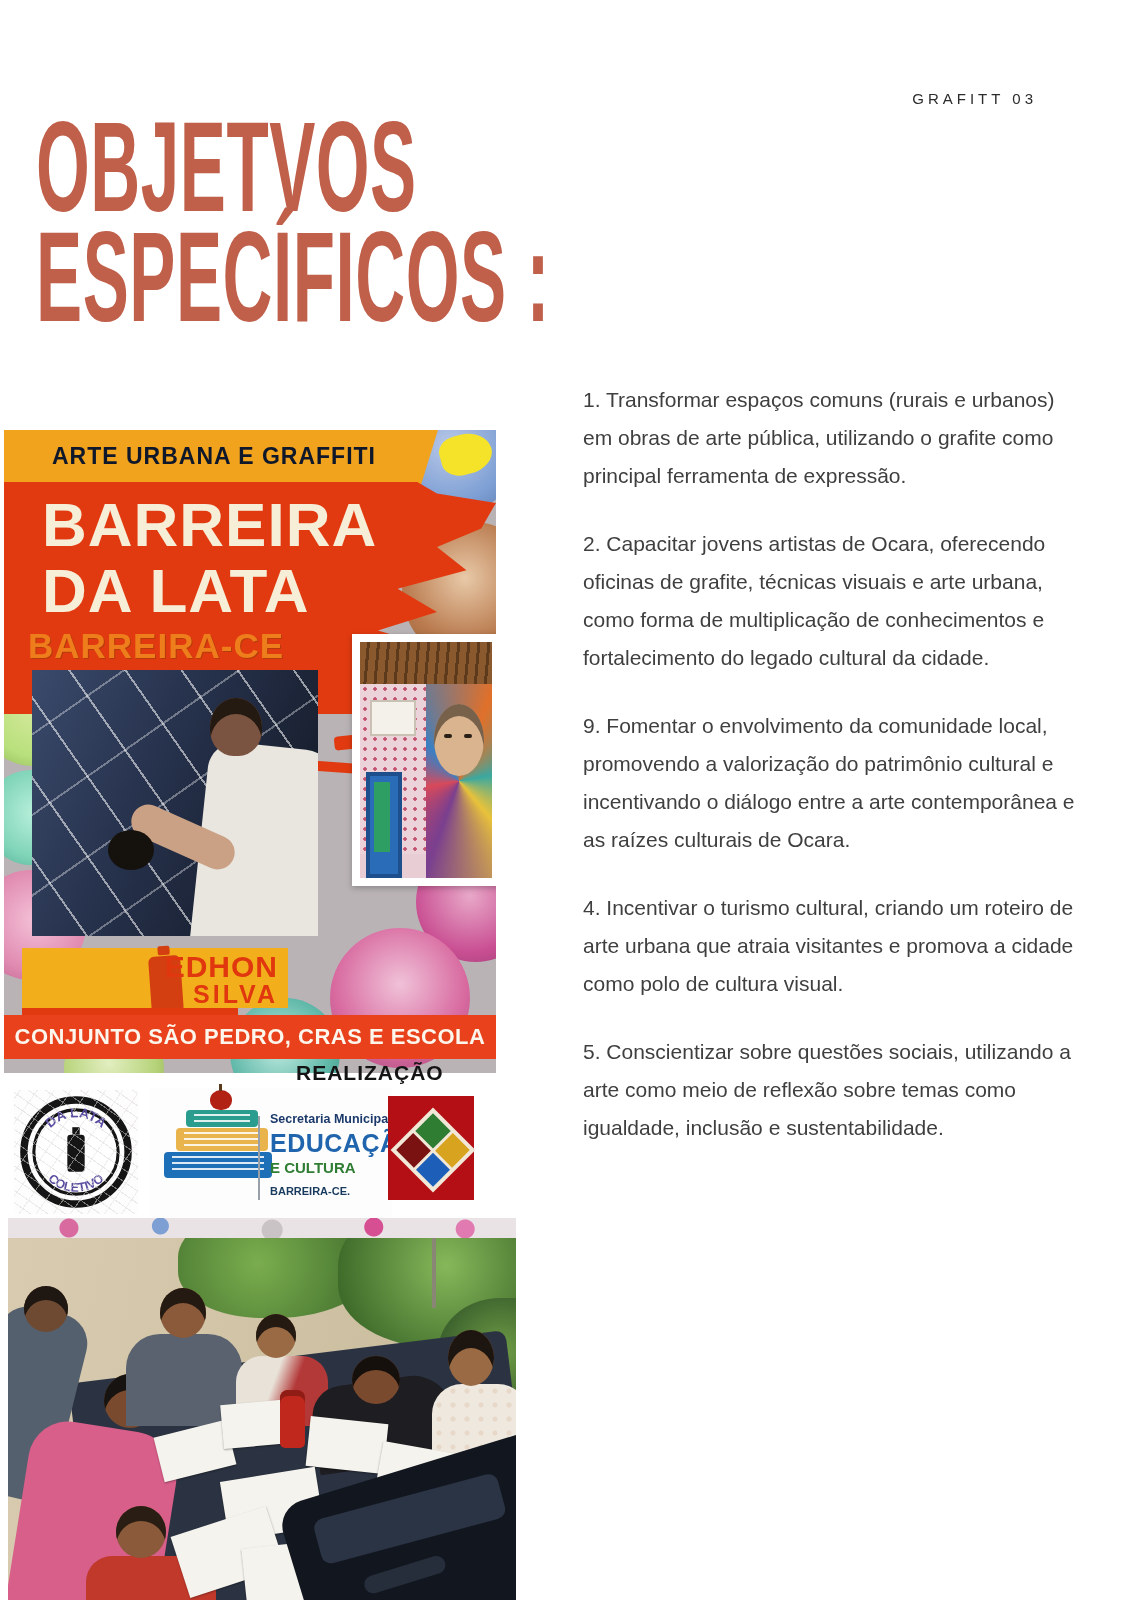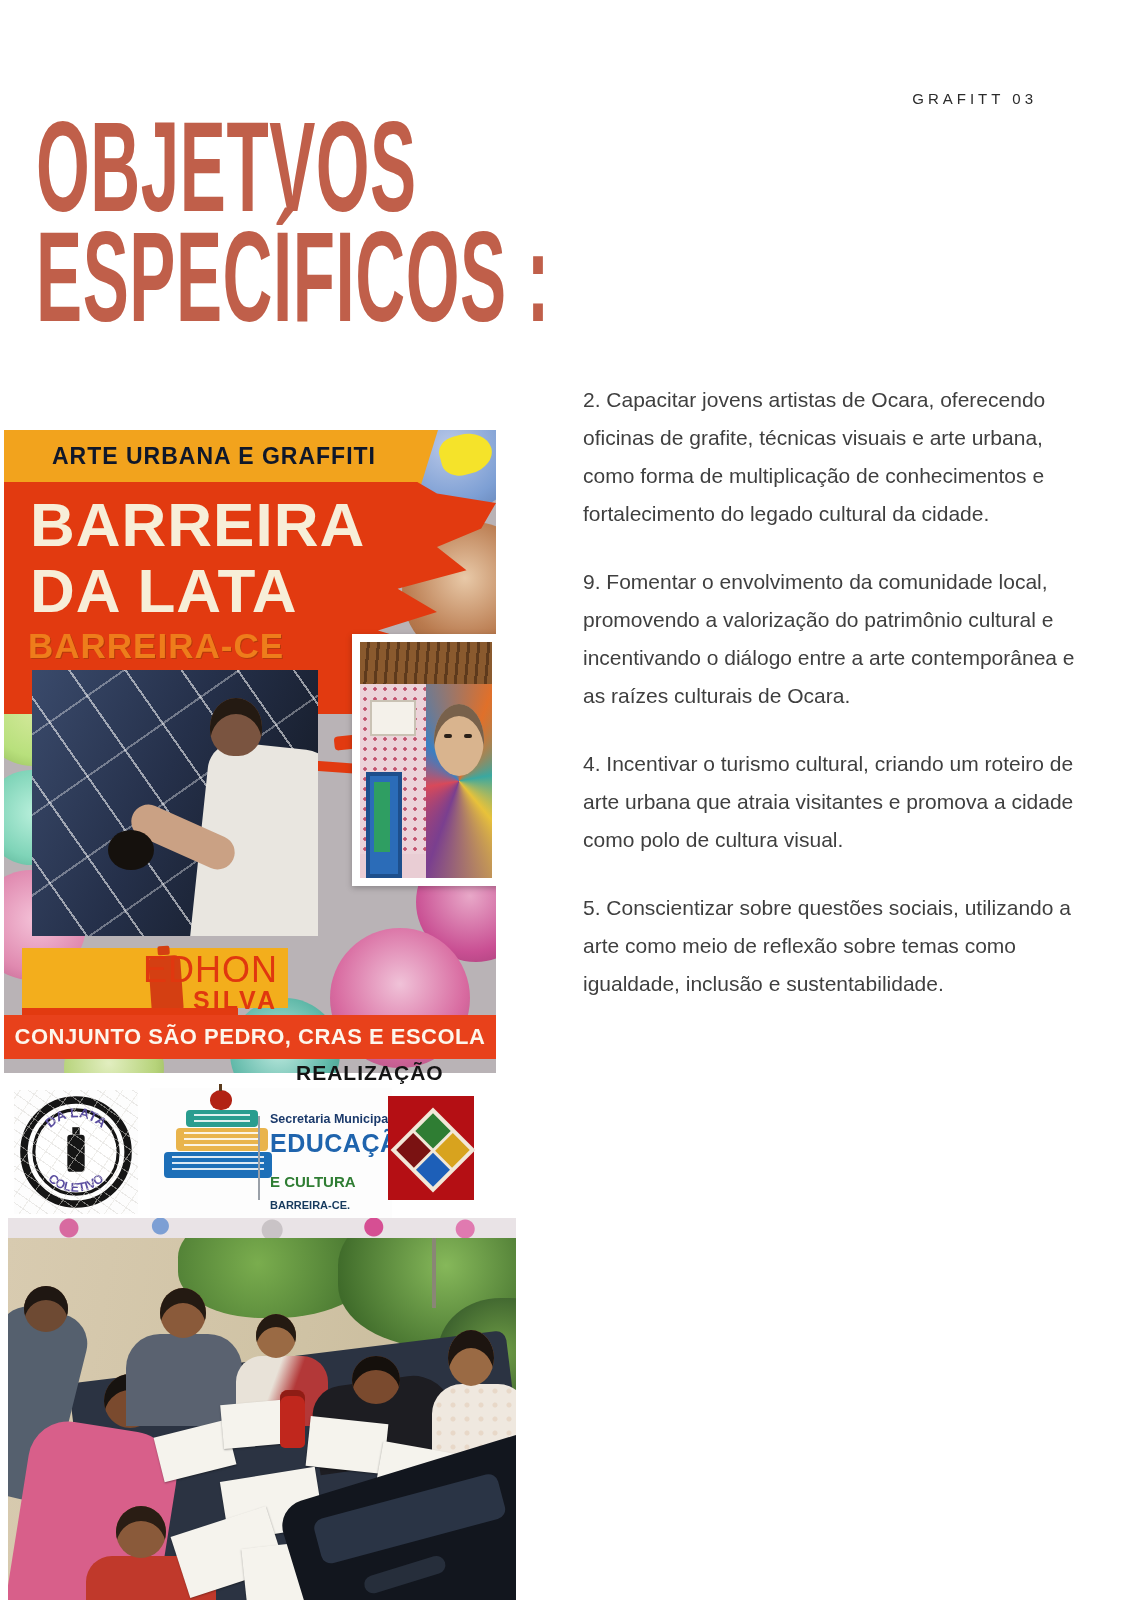--- a/index.html
+++ b/index.html
@@ -38,21 +38,21 @@
   }
   .yellow-scribble{position:absolute;top:4px;left:436px;width:52px;height:40px;
     background:#f5e32a;border-radius:40% 60% 55% 45%;transform:rotate(-15deg);}
   .red-splash{
     position:absolute;top:52px;left:0;width:492px;height:232px;background:#e23a10;
     clip-path:polygon(0 0,84% 0,88% 5%,100% 9%,97% 20%,88% 28%,94% 38%,80% 46%,
       88% 56%,76% 64%,92% 74%,72% 84%,82% 100%,0 100%);
   }
   .red-streak{position:absolute;background:#e23a10;border-radius:4px;}
   .poster-title{
-    position:absolute;left:26px;top:62px;font-size:62px;line-height:66px;font-weight:800;
+    position:absolute;left:38px;top:62px;font-size:62px;line-height:66px;font-weight:800;
     color:#f7eed8;letter-spacing:1px;white-space:nowrap;
   }
   .poster-sub{
     position:absolute;left:24px;top:196px;font-size:35px;font-weight:800;
     color:#ee7d1b;letter-spacing:1px;text-shadow:1px 1px 0 #b53a0c;
   }
   
   .artist-photo{
     position:absolute;left:28px;top:240px;width:286px;height:266px;overflow:hidden;
     background:linear-gradient(115deg,#3a4a6b 0%,#25304a 45%,#11161f 100%);
@@ -87,21 +87,21 @@
   .mural-door .panel{position:absolute;left:8px;top:10px;width:16px;height:70px;background:#2f9e62;}
   .mural-art{position:absolute;right:0;top:42px;width:66px;bottom:0;
     background:conic-gradient(from 20deg,#e0702a,#3aa8a0,#e8c23a,#7a3f8f,#d8495a,#3a7fc2,#e0702a);}
   .mural-face{position:absolute;right:8px;top:20px;width:50px;height:72px;border-radius:50%;
     background:#d9b48e;box-shadow:inset 0 12px 0 rgba(40,30,20,.55);}
   .mural-eye{position:absolute;width:8px;height:4px;background:#2a2018;border-radius:2px;}
   
   .edhon-band{position:absolute;left:18px;top:518px;width:266px;height:60px;background:#f3ae1c;}
   .edhon-underline{position:absolute;left:18px;top:578px;width:216px;height:12px;background:#e23a10;}
   .edhon-name{position:absolute;right:10px;top:4px;text-align:right;color:#e0370f;line-height:1.0;}
-  .edhon-name .first{font-size:36px;font-weight:400;letter-spacing:1px;}
+  .edhon-name .first{font-size:30px;font-weight:700;letter-spacing:1px;}
   .edhon-name .last{font-size:25px;font-weight:800;letter-spacing:3px;}
   .spray-can{position:absolute;left:128px;top:8px;width:32px;height:58px;background:#d43f12;
     border-radius:6px;transform:rotate(-4deg);}
   .spray-can:before{content:"";position:absolute;left:10px;top:-10px;width:12px;height:9px;background:#d43f12;border-radius:2px;}
   
   .location-band{position:absolute;left:0;top:585px;width:492px;height:44px;background:#e8411b;}
   .location-band .txt{
     text-align:center;padding-top:9px;font-size:22px;font-weight:800;color:#fdf6ec;letter-spacing:0.5px;
   }
   
@@ -116,21 +116,21 @@
   .secretaria-logo{position:absolute;left:150px;top:1088px;width:242px;height:130px;background:#fdfdfd;}
   .apple{position:absolute;left:60px;top:2px;width:22px;height:20px;border-radius:50% 50% 46% 46%;background:#b22214;}
   .apple:before{content:"";position:absolute;left:9px;top:-6px;width:3px;height:7px;background:#5b3b1d;}
   .book{position:absolute;border-radius:4px;}
   .book .lines{position:absolute;left:8px;right:8px;top:4px;bottom:4px;
     background:repeating-linear-gradient(#ffffff 0 2px,transparent 2px 6px);opacity:.85;}
   .sec-divider{position:absolute;left:108px;top:28px;width:2px;height:84px;background:#9aa0a8;}
   .sec-text{position:absolute;left:120px;top:24px;white-space:nowrap;}
   .sec-l1{font-size:12.5px;font-weight:700;color:#1b3a6b;}
   .sec-l2{font-size:25px;font-weight:800;color:#1f64ad;letter-spacing:0.5px;margin-top:3px;}
-  .sec-l3{font-size:15px;font-weight:800;color:#2f7d33;margin-top:15px;}
+  .sec-l3{font-size:15px;font-weight:800;color:#2f7d33;margin-top:1px;}
   .sec-l4{font-size:11px;font-weight:800;color:#173a5e;margin-top:9px;}
   .crest-logo{position:absolute;left:388px;top:1096px;width:86px;height:104px;background:#b40f14;}
   .crest-diamond{position:absolute;left:17px;top:26px;width:52px;height:52px;transform:rotate(45deg);
     display:grid;grid-template-columns:1fr 1fr;grid-template-rows:1fr 1fr;gap:3px;
     background:#f2e8d8;padding:2px;box-shadow:0 0 0 2px #f2e8d8;}
   .crest-q{width:100%;height:100%;}
   
   .mini-strip{position:absolute;left:8px;top:1218px;width:508px;height:20px;
     background:
       radial-gradient(circle at 12% 50%,#d86aa0 0 9px,transparent 10px),
@@ -165,20 +165,21 @@
 <div class="doc-label">GRAFITT 03</div>
 
 <div class="title-wrap">
   <div class="title-inner">
     <div>OBJETVOS</div>
     <div>ESPECÍFICOS :</div>
   </div>
 </div>
 
 <div class="objectives">
+  <p>1. Transformar espaços comuns (rurais e urbanos) em obras de arte pública, utilizando o grafite como principal ferramenta de expressão.</p>
   <p>2. Capacitar jovens artistas de Ocara, oferecendo oficinas de grafite, técnicas visuais e arte urbana, como forma de multiplicação de conhecimentos e fortalecimento do legado cultural da cidade.</p>
   <p>9. Fomentar o envolvimento da comunidade local, promovendo a valorização do patrimônio cultural e incentivando o diálogo entre a arte contemporânea e as raízes culturais de Ocara.</p>
   <p>4. Incentivar o turismo cultural, criando um roteiro de arte urbana que atraia visitantes e promova a cidade como polo de cultura visual.</p>
   <p>5. Conscientizar sobre questões sociais, utilizando a arte como meio de reflexão sobre temas como igualdade, inclusão e sustentabilidade.</p>
 </div>
 
 <div class="poster">
 
   <div>
     <div class="blob" style="left:402px;top:-28px;width:110px;height:110px;background:radial-gradient(circle at 40% 40%,#b9c8e8,#7d9fd4 60%,#5b79ab);"></div>

